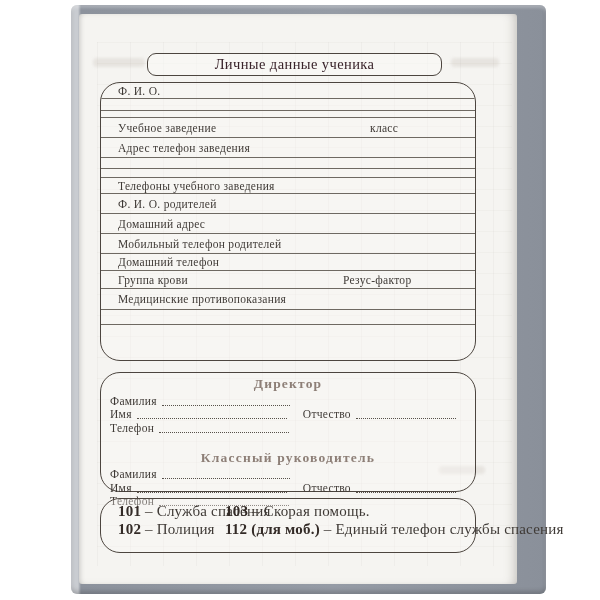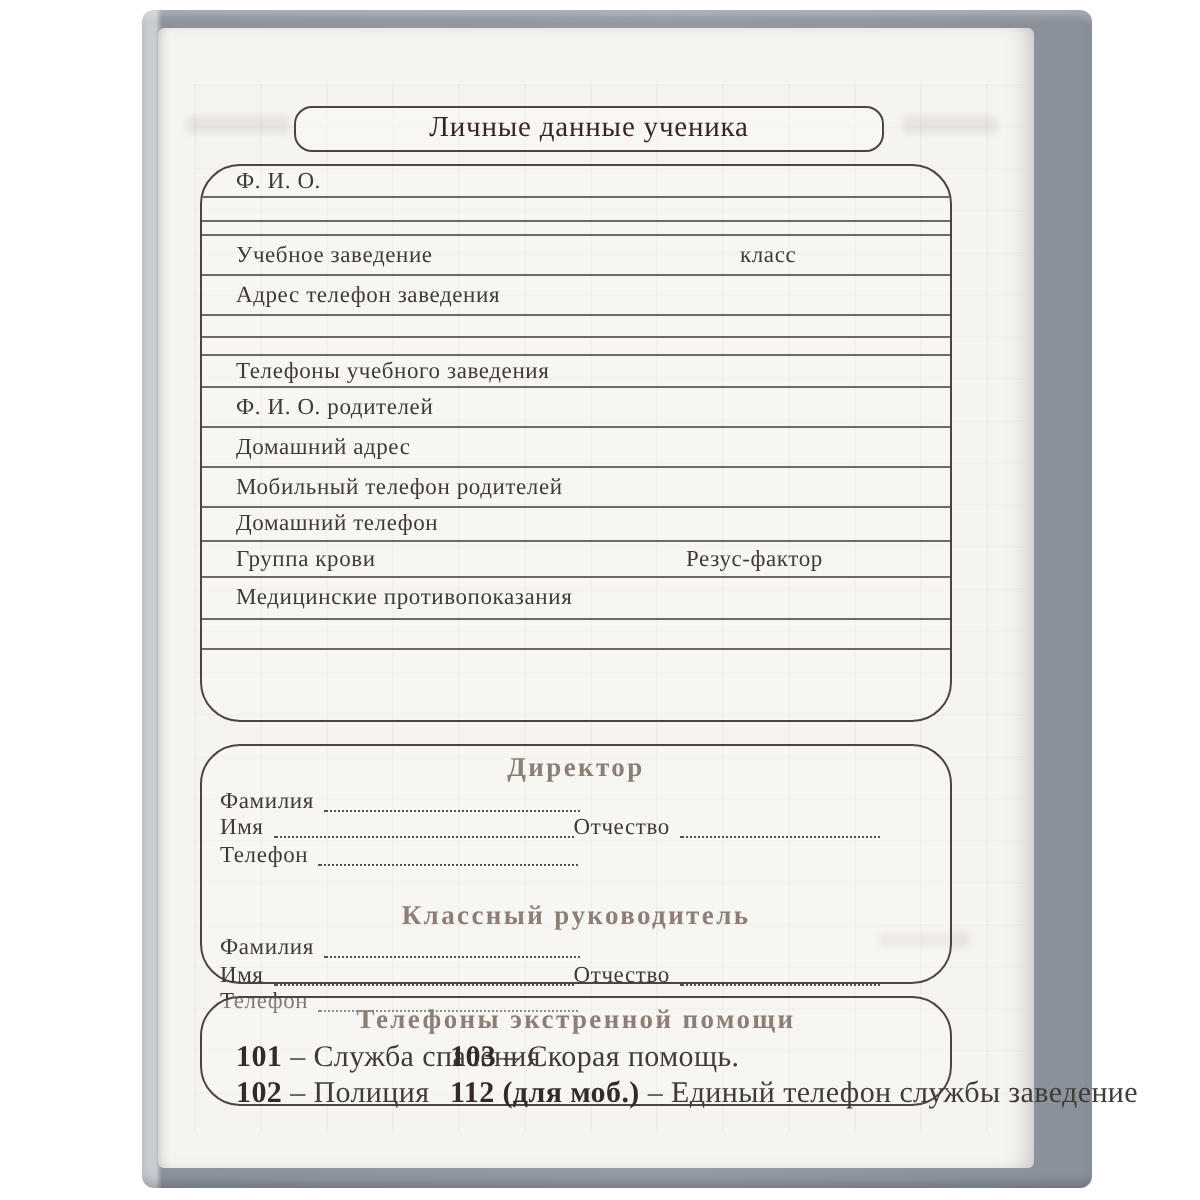--- a/index.html
+++ b/index.html
@@ -52,21 +52,21 @@
     text-align:center;font-weight:bold;color:#8d7f77;font-size:13.5px;letter-spacing:1.2px;
     height:15px;line-height:15px;margin-top:3px;
   }
   .dl-row{
     display:flex;align-items:flex-end;padding-left:9px;height:13.5px;
     font-size:11.5px;color:#3f3a36;letter-spacing:.3px;
   }
   .dl-row.first{margin-top:2px;}
   .dots{display:inline-block;height:10px;border-bottom:1.7px dotted #57514a;margin-left:5px;margin-bottom:1px;}
   .d-fam{width:128px;} .d-name{width:150px;} .d-otch{width:100px;} .d-tel{width:130px;}
-  .otch{}
+  .otch{margin-left:16px;}
 
   .em-row{position:relative;height:14px;margin-top:4px;font-size:15px;color:#3f3a36;letter-spacing:.2px;}
   .em-col{position:absolute;top:0;white-space:nowrap;}
   .c1{left:17px;} .c2{left:124px;}
   .em-num{font-weight:bold;color:#332b27;}
 </style>
 </head>
 <body>
 
 <div class="scene">
@@ -151,24 +151,23 @@
         <span class="otch">Отчество</span>
         <span class="dots d-otch"></span>
       </div>
       <div class="dl-row">
         <span>Телефон</span>
         <span class="dots d-tel"></span>
       </div>
     </div>
 
     <div class="box" style="top:484px;height:55px;">
-      <div class="sec-header">Телефоны экстренной помощи</div>
       <div class="em-row">
         <span class="em-col c1"><b class="em-num">101</b> <span>– Служба спасения</span></span>
         <span class="em-col c2"><b class="em-num">103</b> <span>– Скорая помощь.</span></span>
       </div>
       <div class="em-row">
         <span class="em-col c1"><b class="em-num">102</b> <span>– Полиция</span></span>
-        <span class="em-col c2"><b class="em-num">112 (для моб.)</b> <span>– Единый телефон службы заведение</span></span>
+        <span class="em-col c2"><b class="em-num">112 (для моб.)</b> <span>– Единый телефон службы спасения</span></span>
       </div>
     </div>
   </div>
 </div>
 
 </body></html>

